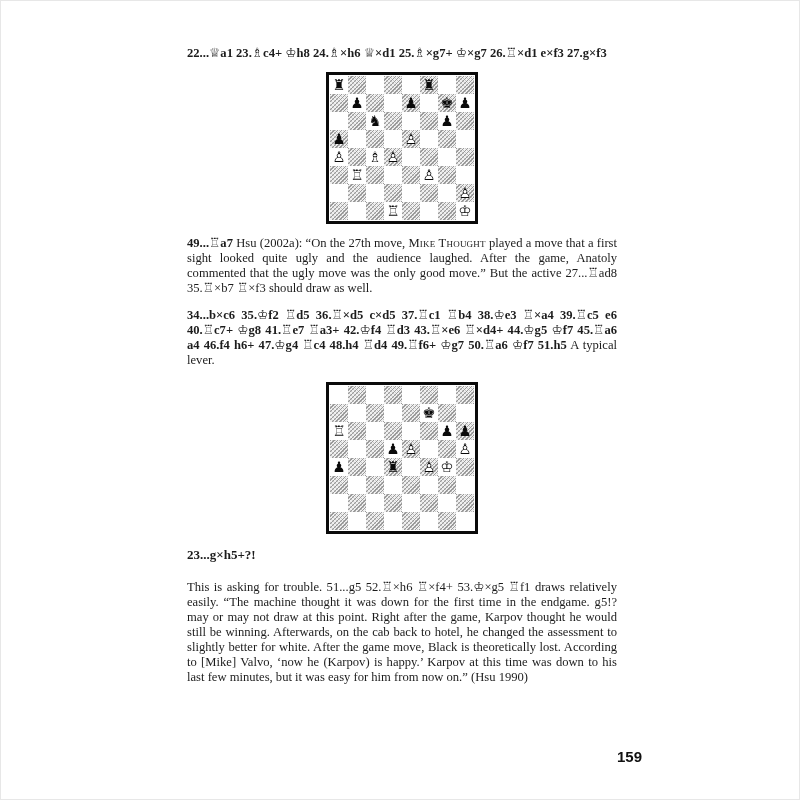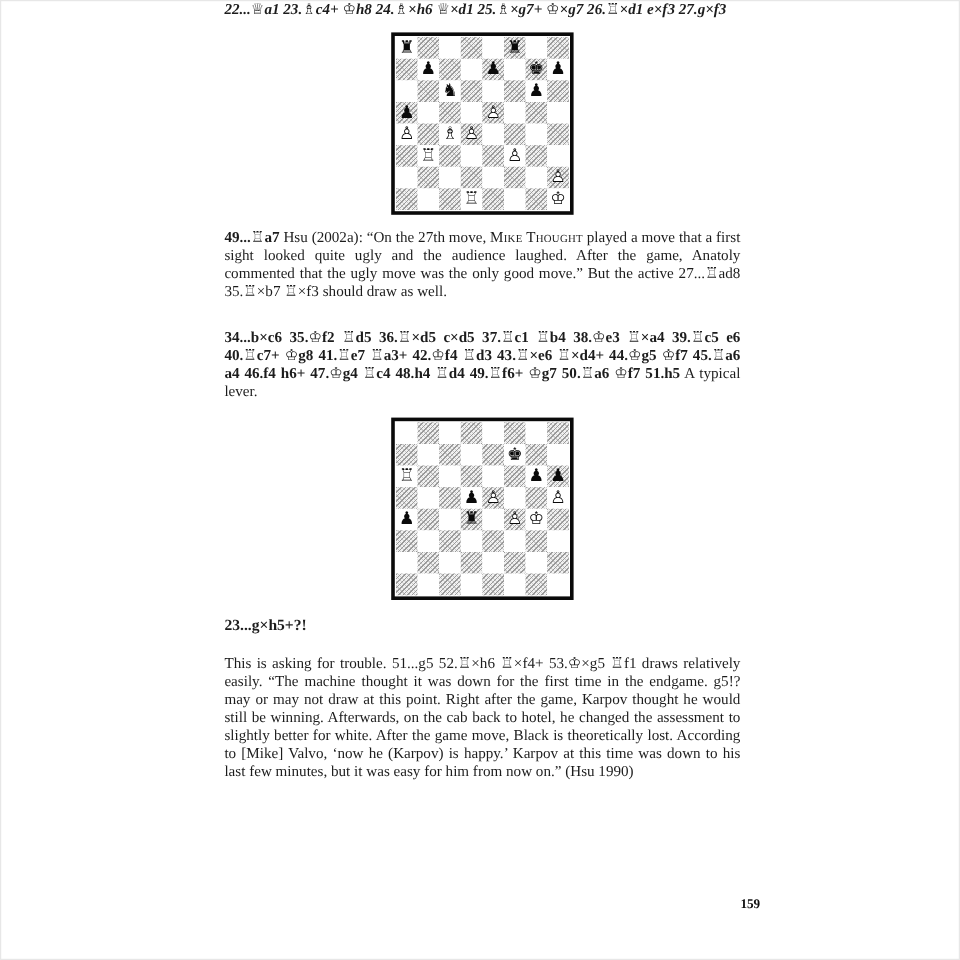--- a/index.html
+++ b/index.html
@@ -12,24 +12,24 @@
   .page {
     position:relative; width:798px; height:798px;
     border:1px solid #e7e7e7; background:#ffffff; overflow:hidden;
   }
   .column {
     position:absolute; left:186px; top:0; width:430px;
   }
   .para {
     margin:0; font-size:12.6px; line-height:15px; text-align:justify;
   }
-  .moves-header { font-weight:bold;font-style:italic; }
+  .moves-header { margin-top:45px; font-weight:bold; }
   .p1 { margin-top:12px; }
   .p2 { margin-top:5px; }
-  .p3 { margin-top:23px; }
+  .p3 { margin-top:12px; }
   .p4 { margin-top:18px; }
   .subheading { margin-top:13px; font-weight:bold; font-size:13px; text-align:left; }
   b.mv { font-weight:bold; }
   .sc { font-variant:small-caps; letter-spacing:0.2px; }
 
   .board-wrap { display:flex; justify-content:center; }
   .bw1 { margin-top:11px; }
   .bw2 { margin-top:14px; }
   .board {
     display:grid;
@@ -50,22 +50,22 @@
     position:absolute; left:0; top:0; width:18px; height:18px;
     font-family:"DejaVu Sans",sans-serif;
     font-size:14.5px; line-height:18.5px; text-align:center;
   }
   .pc-fill { color:#ffffff; }
   .pc-out  { color:#0a0a0a; }
   .pc-solid{ color:#0a0a0a; }
 
   .page-number {
     position:absolute; left:616px; top:747px;
-    font-family:Liberation Serif, serif;
-    font-weight:bold; font-size:11px; color:#111;
+    font-family:Liberation Sans, sans-serif;
+    font-weight:bold; font-size:15px; color:#111;
   }
 </style>
 </head>
 <body>
 
 <div class="page">
   <div class="column">
 
     <p class="para moves-header">22...♕a1 23.♗c4+ ♔h8 24.♗×h6 ♕×d1 25.♗×g7+ ♔×g7 26.♖×d1 e×f3 27.g×f3</p>
 

